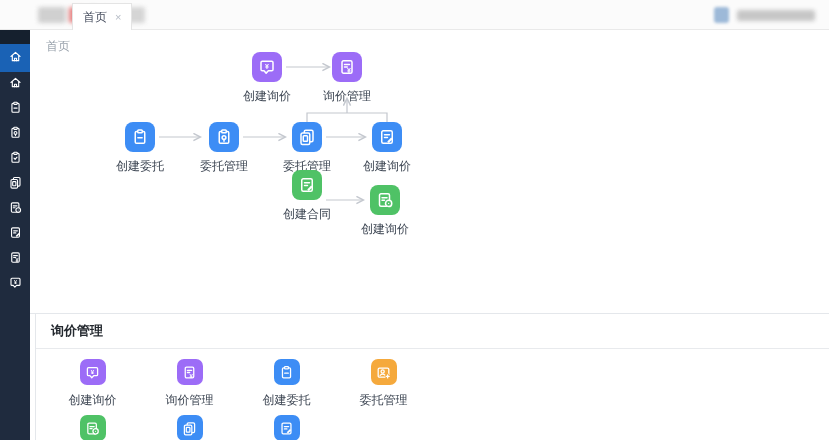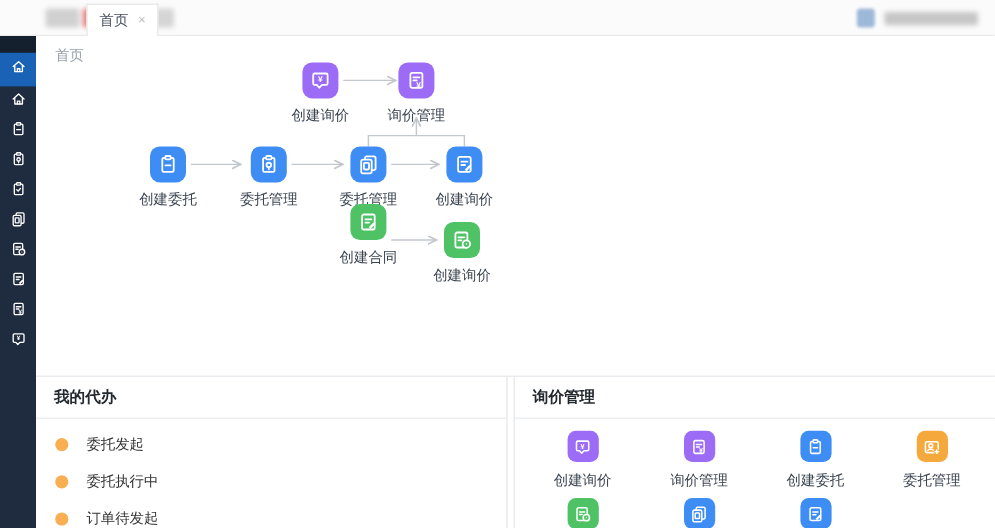--- a/index.html
+++ b/index.html
@@ -258,37 +258,20 @@
               <circle cx="10.9" cy="10.7" r="2.5" fill="#4fc266"></circle>
               <circle cx="10.9" cy="10.7" r="0.5" fill="#fff" stroke="none"></circle>
             </svg>
           </div>
           <div class="lb">创建询价</div>
         </div>
       </div>
   </div>
 
   <div class="panels">
-    <section class="panel-todo">
-      <div class="ptitle">我的代办</div>
-      <div class="todo-list" id="todo-list">
-          <div class="todo-item">
-            <span class="dot" style="background:#f9ae51"></span>
-            <span class="tl">委托发起</span>
-          </div>
-          <div class="todo-item">
-            <span class="dot" style="background:#f9ae51"></span>
-            <span class="tl">委托执行中</span>
-          </div>
-          <div class="todo-item">
-            <span class="dot" style="background:#f9ae51"></span>
-            <span class="tl">订单待发起</span>
-          </div>
-        </div>
-    </section>
     <section class="panel-menu">
       <div class="ptitle">询价管理</div>
       <div class="menu-grid" id="menu-grid">
           <div class="menu-item">
             <div class="ic" style="background:#9c6cf7">
               <svg viewBox="0 0 16 16" fill="none" stroke="#fff" stroke-width="1.2" stroke-linecap="round" stroke-linejoin="round">
                 <path d="M4.2 3.4h7.6a1 1 0 0 1 1 1v5.6a1 1 0 0 1-1 1H9.1L7.3 12.9 5.6 11H4.2a1 1 0 0 1-1-1V4.4a1 1 0 0 1 1-1z"></path>
                 <text x="8" y="9.3" font-size="5.6" fill="#fff" stroke="none" font-weight="bold" text-anchor="middle" font-family="sans-serif">¥</text>
               </svg>
             </div>

